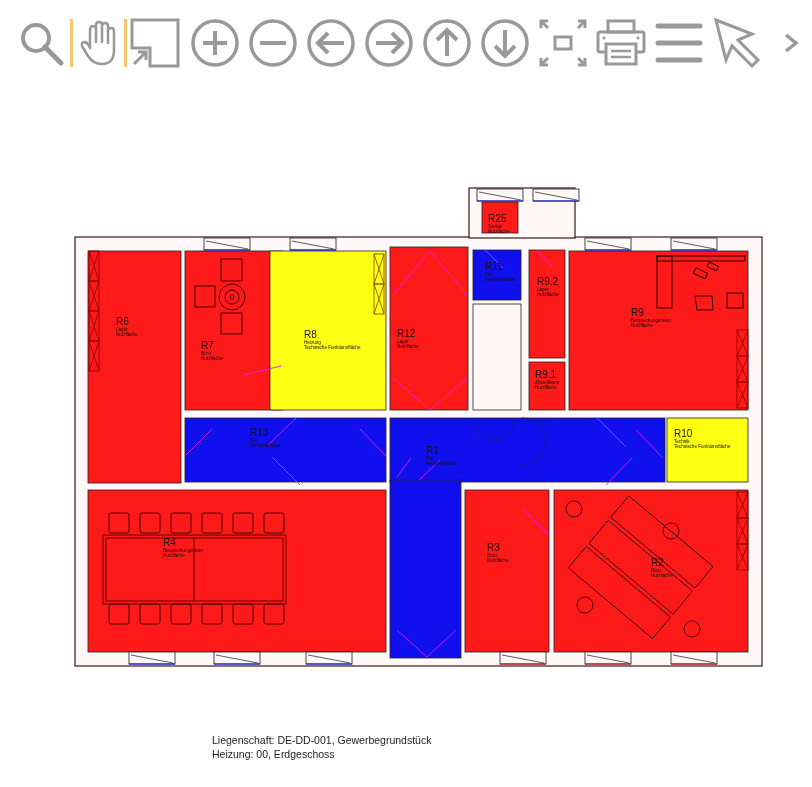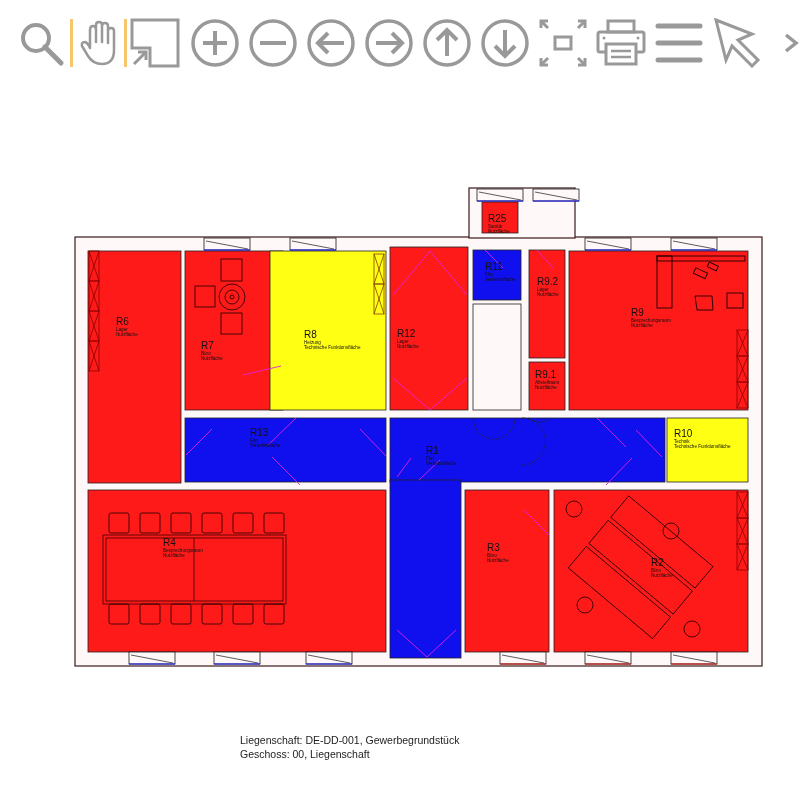--- a/index.html
+++ b/index.html
@@ -2,21 +2,21 @@
 <html><head>
 <meta charset="utf-8">
 <style>
   html, body { margin:0; padding:0; background:#ffffff; }
   body { width:812px; height:787px; position:relative; overflow:hidden; font-family:"Liberation Sans", sans-serif; }
   .toolbar { position:absolute; left:0; top:0; width:812px; height:90px; }
   .tb-btn { position:absolute; top:18px; width:50px; height:50px; cursor:pointer; }
   .tb-btn svg { width:100%; height:100%; display:block; }
   .tb-sep { position:absolute; top:19px; width:3px; height:48px; background:#f9c56b; }
   .plan { position:absolute; left:0; top:0; width:812px; height:787px; }
-  .footer { position:absolute; left:212px; top:733px; font-size:10.5px; line-height:14px; color:#222;margin-left:28px; }
+  .footer { position:absolute; left:212px; top:733px; font-size:10.5px; line-height:14px; color:#222; }
   .footer div { white-space:nowrap; }
 </style>
 </head>
 <body>
 
 <div class="toolbar">
   <div class="tb-btn" style="left:16px">
     <svg viewBox="0 0 50 50">
         <circle cx="20" cy="20" r="13" fill="none" stroke="#999" stroke-width="4"></circle>
         <line x1="29" y1="29" x2="45" y2="45" stroke="#999" stroke-width="5" stroke-linecap="round"></line>
@@ -388,14 +388,14 @@
       <g>
         <text x="651" y="566" font-size="10" fill="#111" font-family="Liberation Sans, sans-serif">R2</text>
         <text x="651" y="572" font-size="4.6" fill="#111" font-family="Liberation Sans, sans-serif">Büro</text>
         <text x="651" y="577" font-size="4.6" fill="#111" font-family="Liberation Sans, sans-serif">Nutzfläche</text>
       </g>
     </g>
 </svg>
 
 <div class="footer">
   <div>Liegenschaft: DE-DD-001, Gewerbegrundstück</div>
-  <div>Geschoss: 00, Liegenschaft</div>
+  <div>Heizung: 00, Erdgeschoss</div>
 </div>
 
 </body></html>

